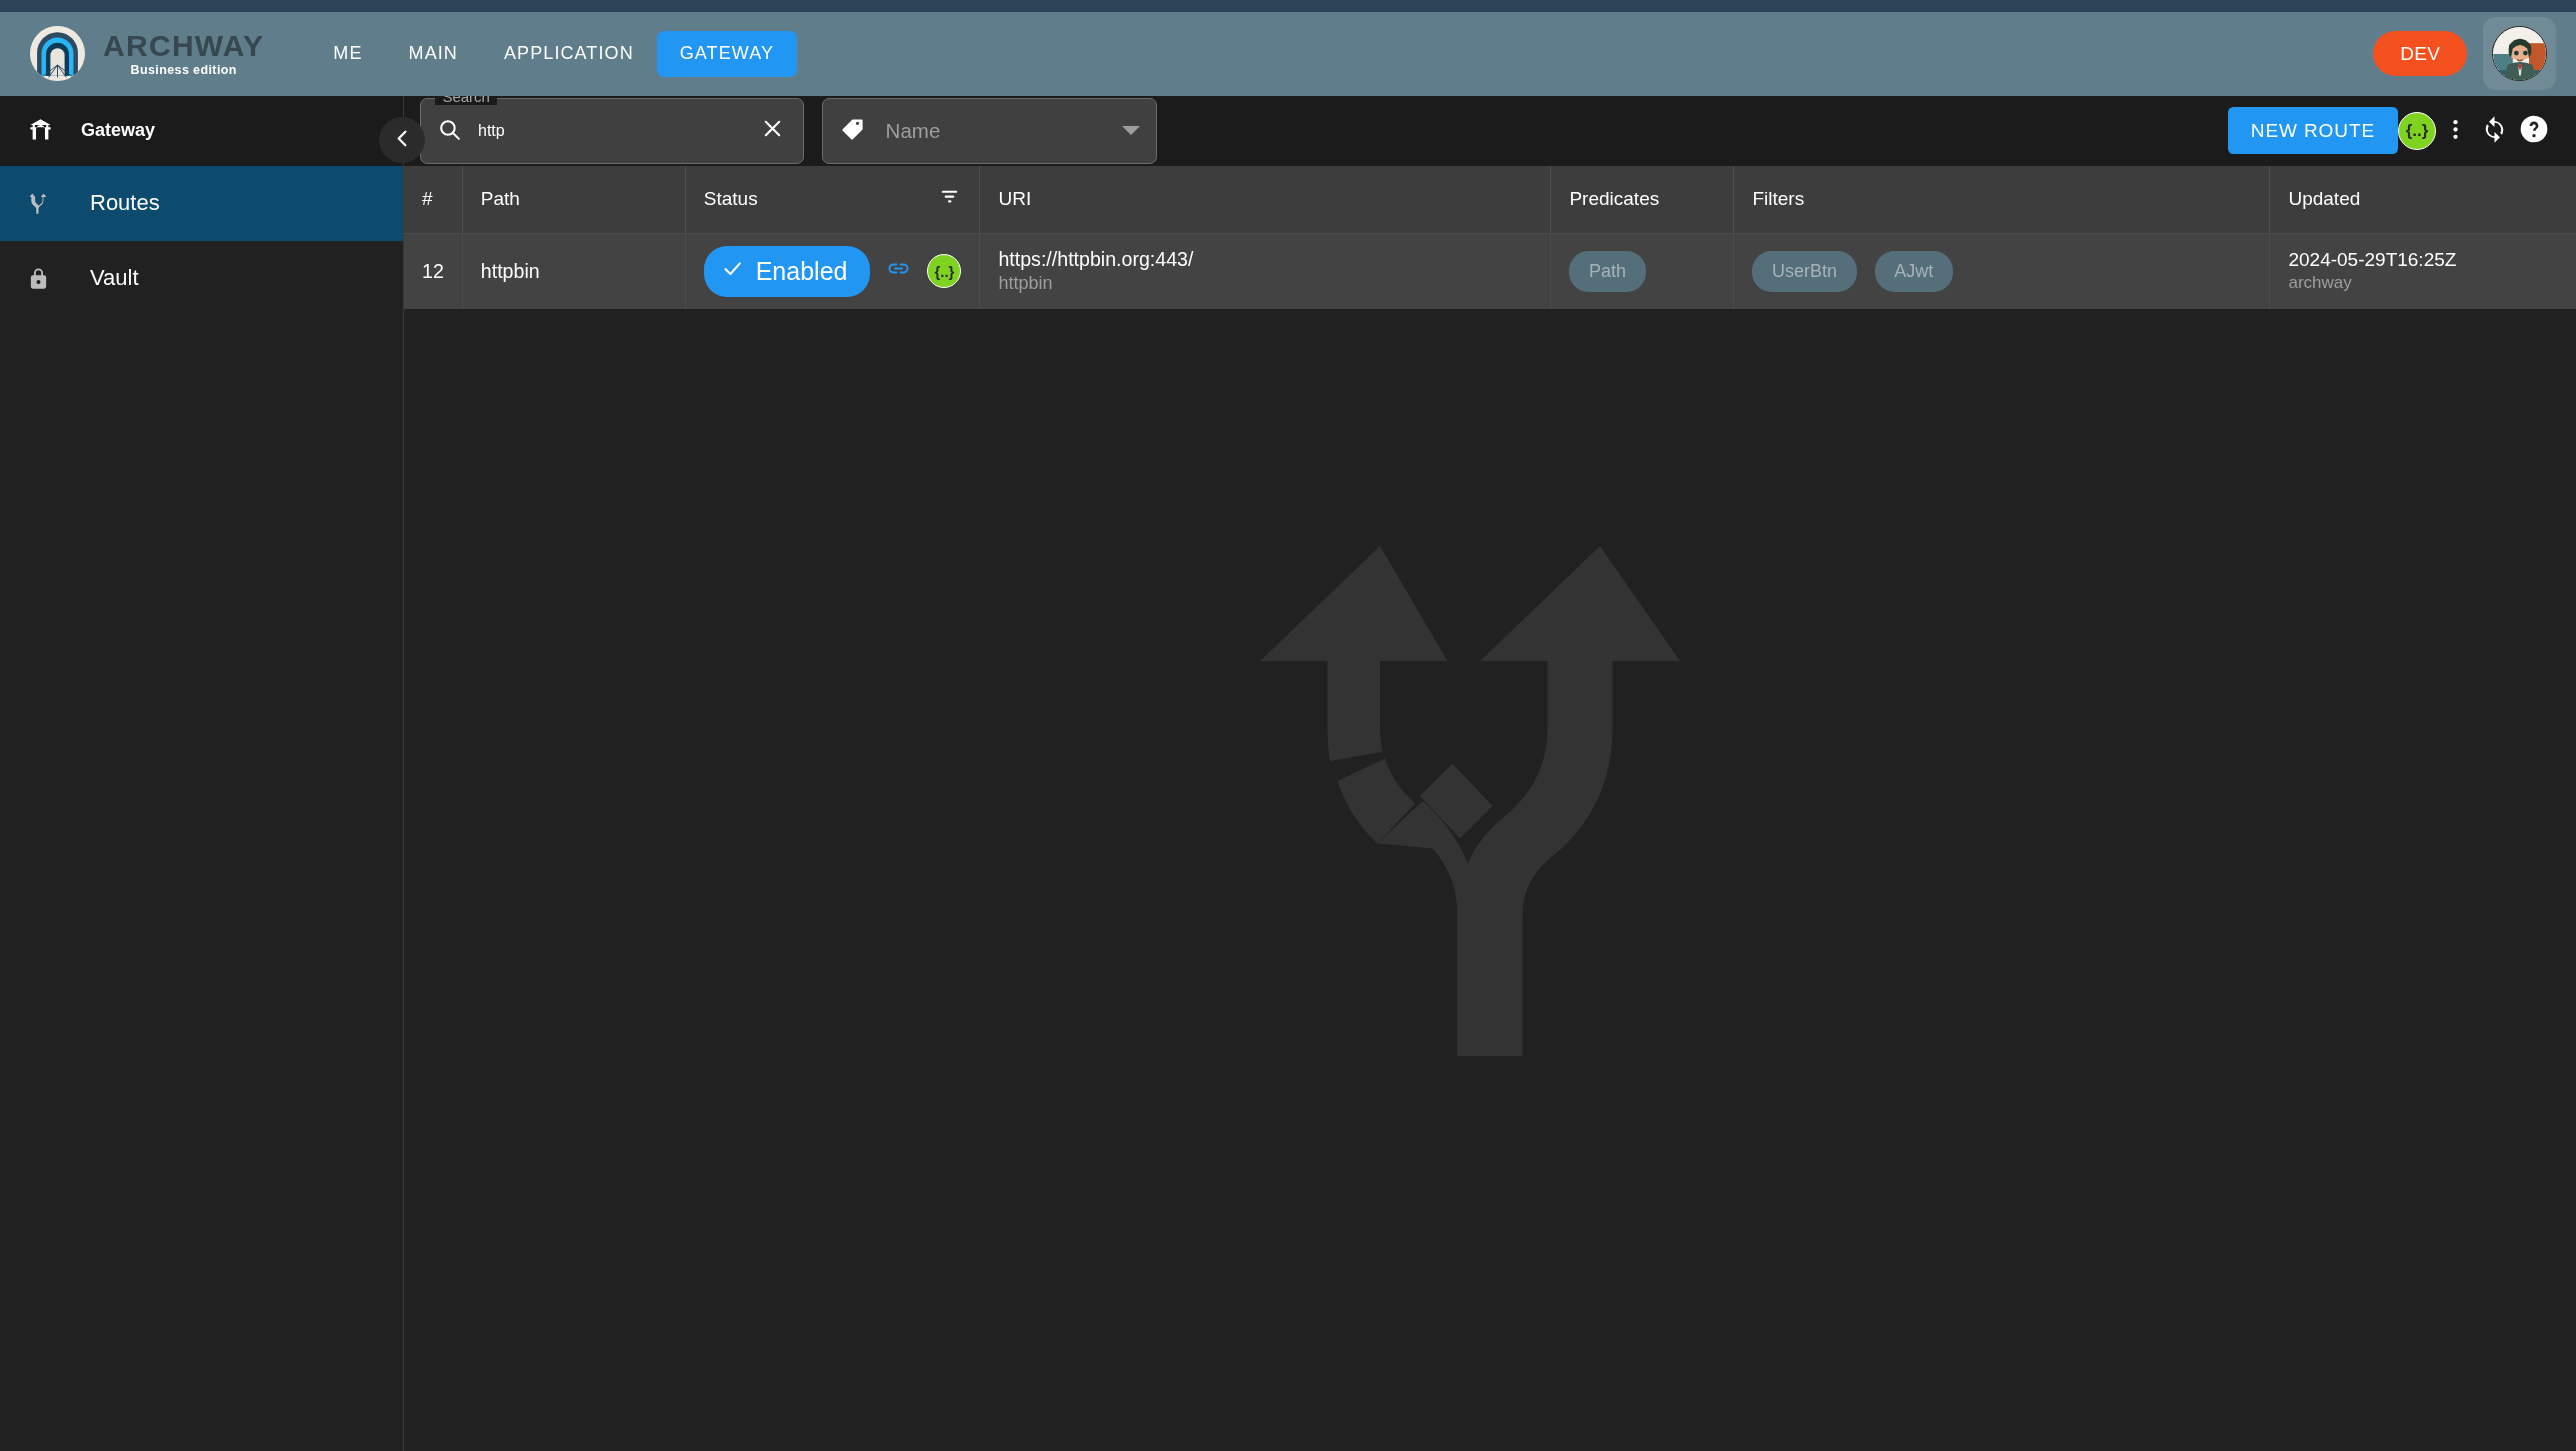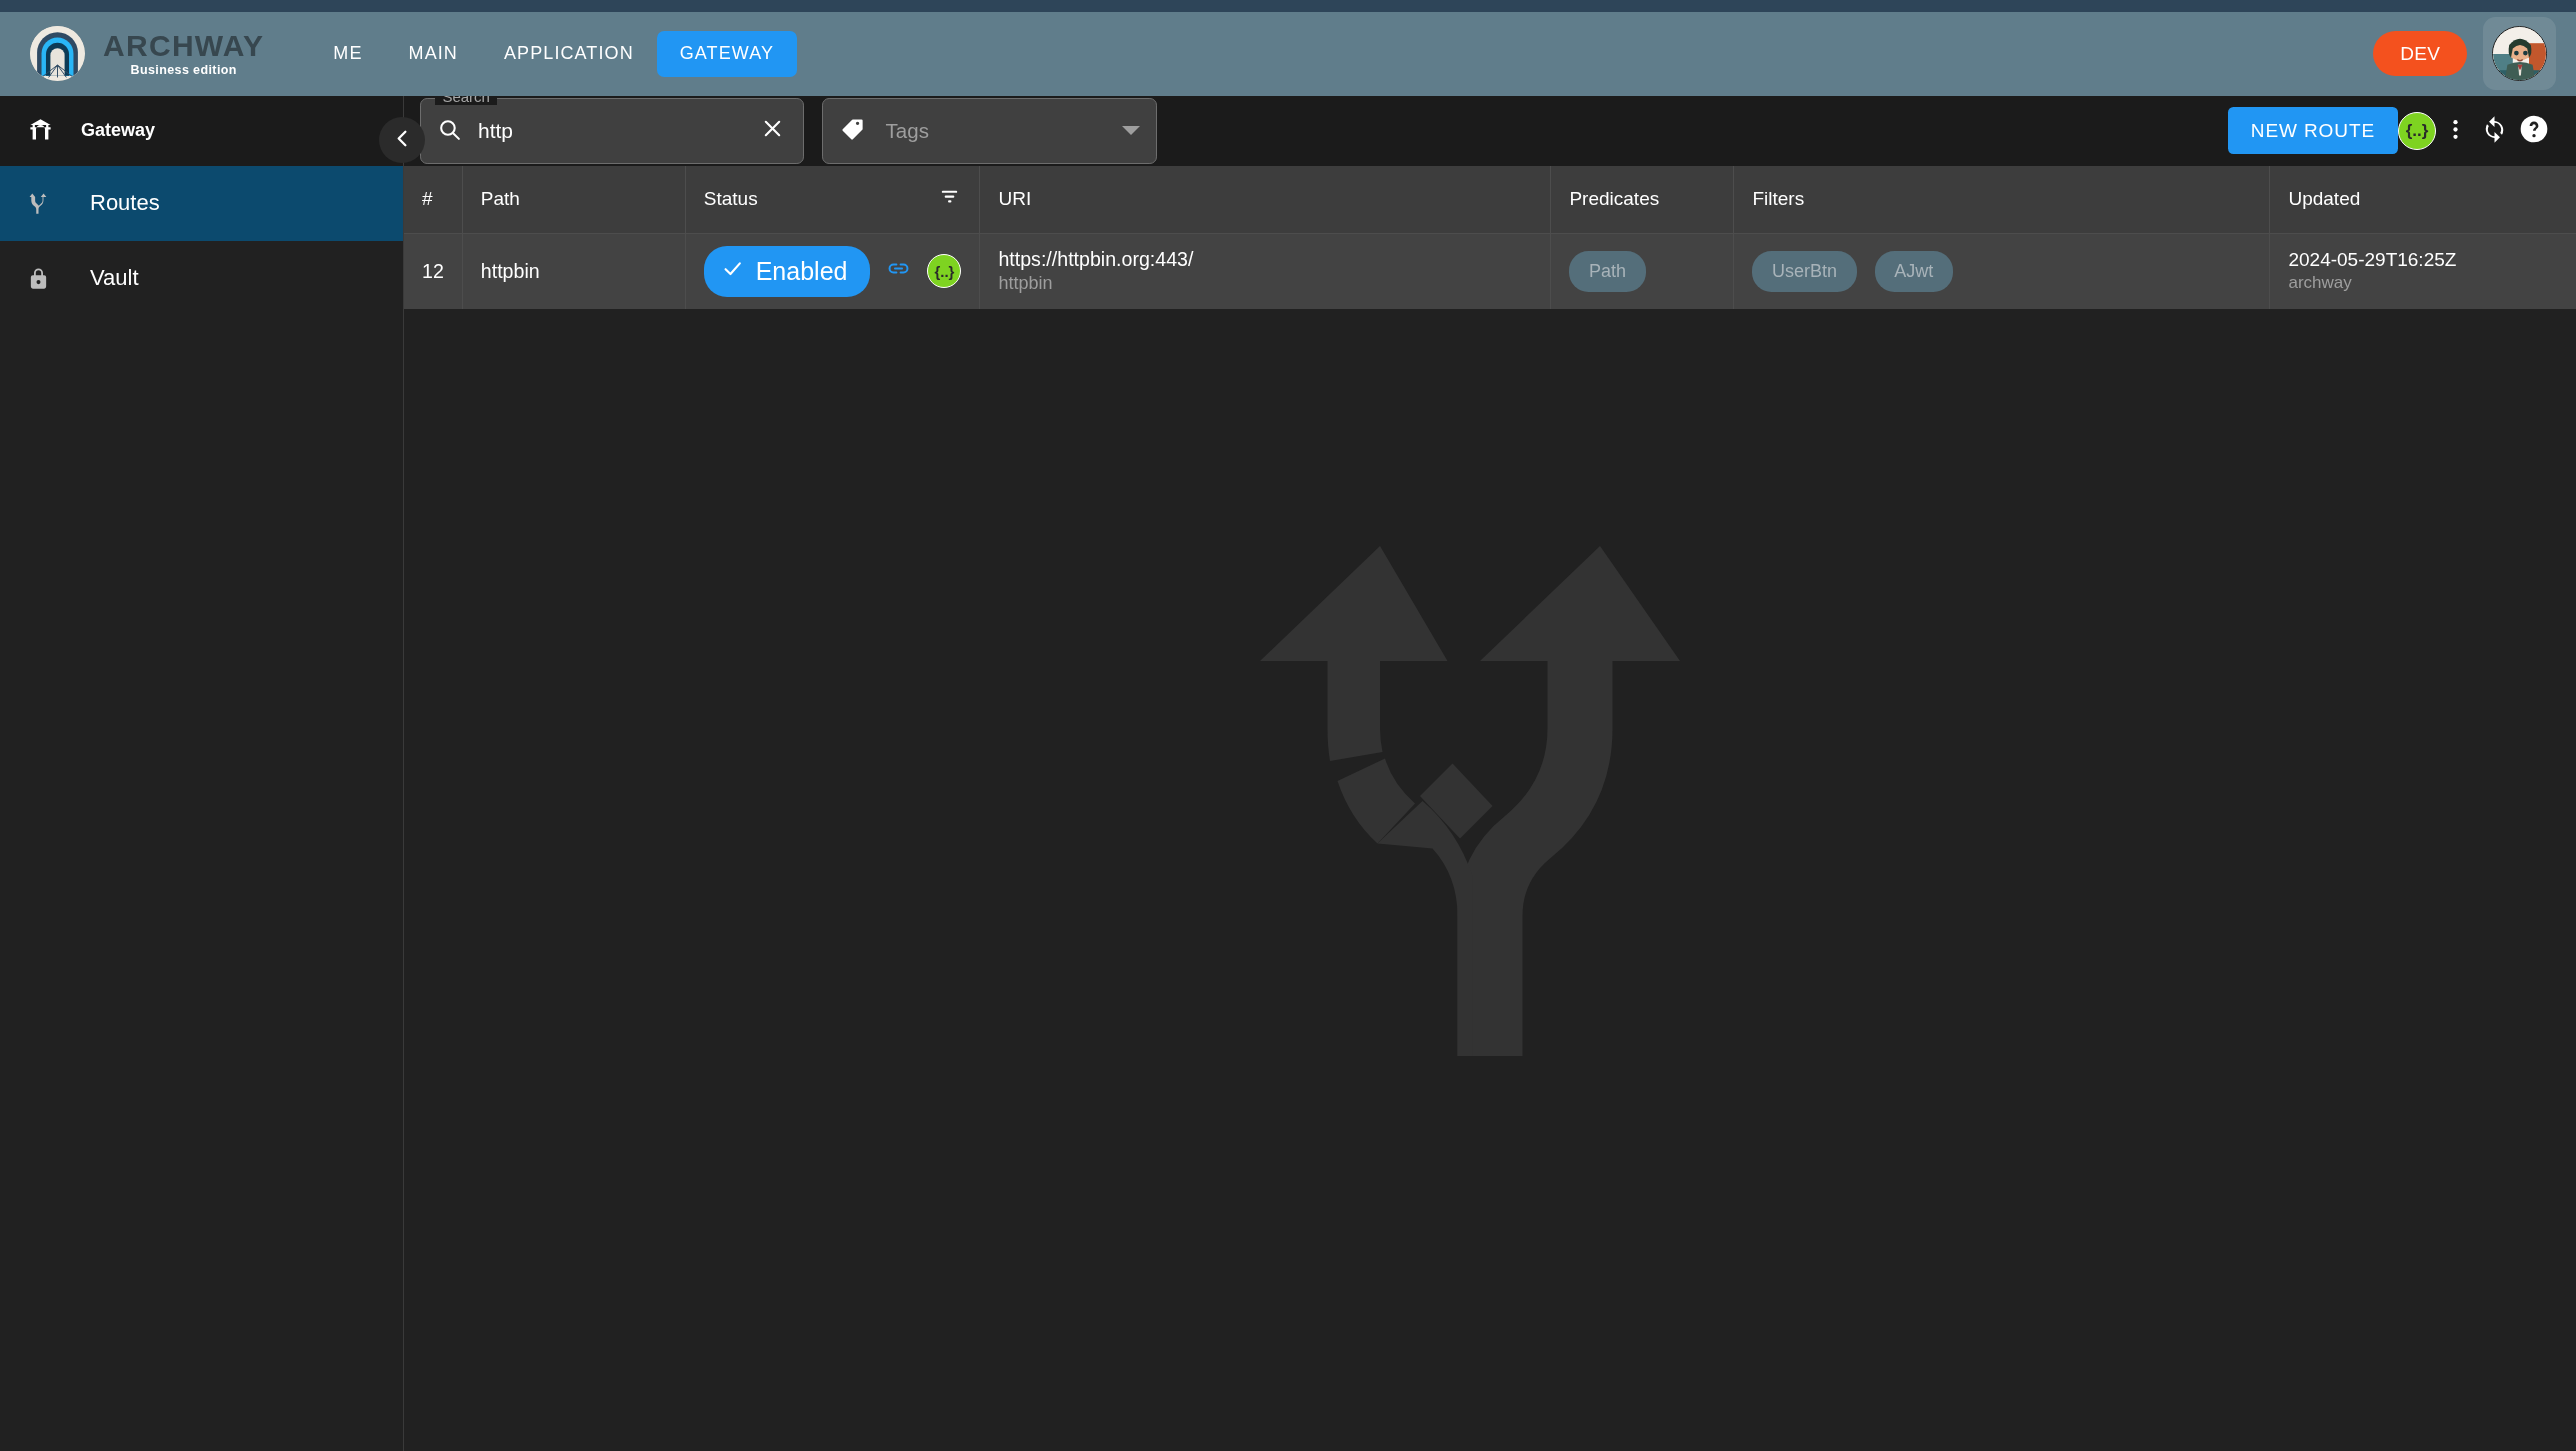--- a/index.html
+++ b/index.html
@@ -99,21 +99,21 @@
     position: relative; height: 66px; border: 0.9px solid #6d6d6d; border-radius: 7.1px;
     display: flex; align-items: center; padding: 0 16px; background: #404040;
   }
   .field-legend {
     position: absolute; top: -10.7px; left: 14.3px; background: #1b1b1b;
     padding: 0 7.1px; font-size: 15px; color: #a7a7a7;
   }
   .search-field { width: 384px; }
   .search-input {
     background: transparent; border: none; outline: none; color: #ffffff;
-    font-size: 21px; font-family: "Liberation Sans", sans-serif;
+    font-size: 16px; font-family: "Liberation Sans", sans-serif;
     margin-left: 16px; width: 250px;
   }
   .clear-btn {
     margin-left: auto; color: #fff; font-size: 23px; cursor: pointer;
     width: 30px; text-align: center; line-height: 1;
   }
   .tags-field { width: 335px; margin-left: 18px; cursor: pointer; }
   .tags-label { color: #9e9e9e; font-size: 20.5px; margin-left: 19.6px; }
   .caret { margin-left: auto; width: 0; height: 0;
     border-left: 9.8px solid transparent; border-right: 9.8px solid transparent;
@@ -322,21 +322,21 @@
         </span>
       </div>
 
       <div class="field tags-field">
         <span>
           <svg width="27" height="27" viewBox="0 0 24 24" fill="#ffffff">
             <path d="M21 11.6V4a1 1 0 0 0-1-1h-7.6a1 1 0 0 0-.7.3l-8.4 8.4a1 1 0 0 0 0 1.4l7.6 7.6
                      a1 1 0 0 0 1.4 0l8.4-8.4a1 1 0 0 0 .3-.7ZM16.5 8A1.5 1.5 0 1 1 18 6.5 1.5 1.5 0 0 1 16.5 8Z"></path>
           </svg>
         </span>
-        <span class="tags-label">Tags</span>
+        <span class="tags-label">Name</span>
         <span class="caret"></span>
       </div>
 
       <div class="toolbar-right">
         <button class="new-route-btn">NEW ROUTE</button>
 
         <div class="json-badge">
           <span>{..}</span>
         </div>
 

